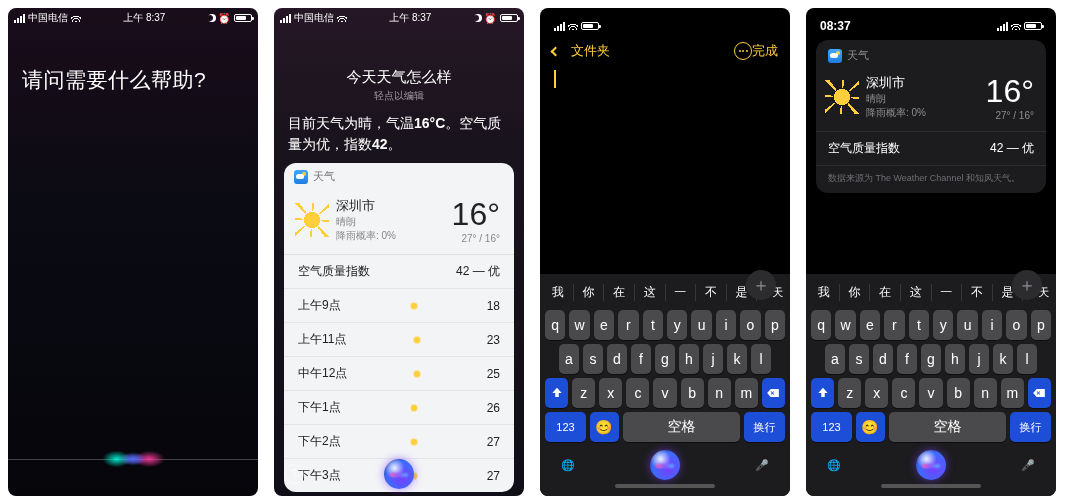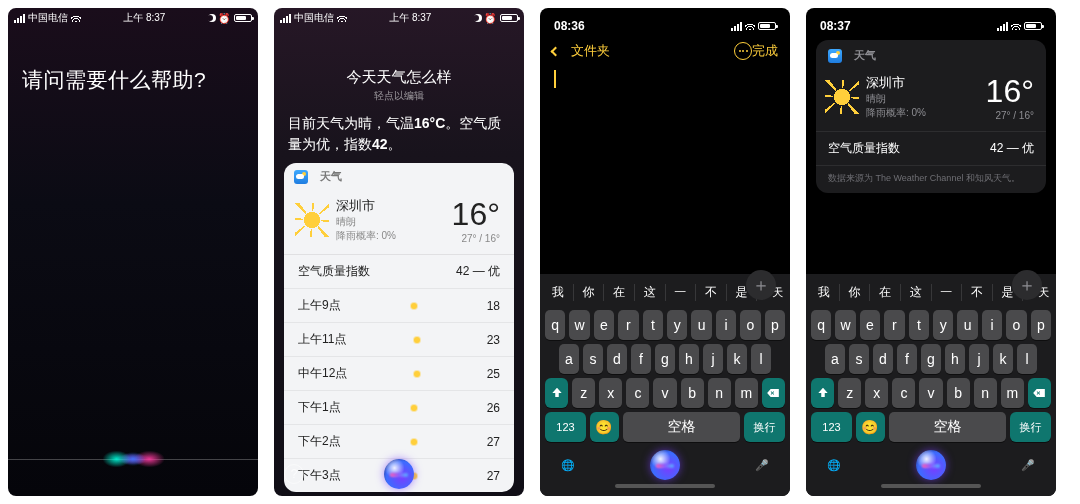--- a/index.html
+++ b/index.html
@@ -107,25 +107,24 @@
   .p2 .answer b { font-weight: 600; }
   .card {
     margin: 0 10px;
     background: #f3f4f6;
     color: #222;
     border-radius: 12px;
     overflow: hidden;
     font-size: 12px;
   }
   .card-head {
-    display: flex; align-items: center; gap: 12px;
+    display: flex; align-items: center; gap: 5px;
     padding: 6px 10px 4px;
     color: #777;
     font-size: 11px;
-    font-weight: bold;
   }
   .wicon {
     width: 14px; height: 14px; border-radius: 3px;
     background: linear-gradient(180deg,#3ea9ff,#1f7de0);
     position: relative;
   }
   .wicon::after { content:""; position:absolute; left:2px; top:4px; width:8px; height:5px; background:#fff; border-radius:3px;}
   .wicon::before { content:""; position:absolute; right:2px; top:2px; width:4px; height:4px; background:#ffcf3b; border-radius:50%;}
   .card-summary {
     display: flex; align-items: center; 
@@ -261,21 +260,21 @@
   .key {
     flex:1;
     background:#4a4a4c;
     color:#fff;
     border-radius:5px;
     height:30px;
     display:flex; align-items:center; justify-content:center;
     font-size:14px;
     box-shadow: 0 1px 0 rgba(0,0,0,0.5);
   }
-  .key.dark { background:#0f766e;border-radius:6px; }
+  .key.dark { background:#1d4ed8; }
   .key.wide { flex:1.4; font-size:11px; }
   .key.shift svg, .key.del svg { width:14px; height:14px; fill:#fff; }
   .krow.r2 { padding: 0 14px; }
   .bottombar {
     display:flex; justify-content:space-between; align-items:center;
     padding: 4px 18px 0;
   }
   .emoji-ic, .mic-ic { color:#8e8e93; }
   .home-ind {
     width:100px; height:4px; background:#555; border-radius:2px;
@@ -399,21 +398,20 @@
       </div>
   </div>
   <div class="siri-orb-row">
     <div class="help-btn">?</div>
     <div class="orb"></div>
   </div>
 </div>
 
 <div class="phone p3">
   <div class="status notch-status">
-    <span class="time">08:36</span>
     <div class="right">
       <span class="bars">
           <span></span>
           <span></span>
           <span></span>
           <span></span>
         </span>
       <span class="wifi"></span>
       <span class="battery">
           <span class="fill"></span>

